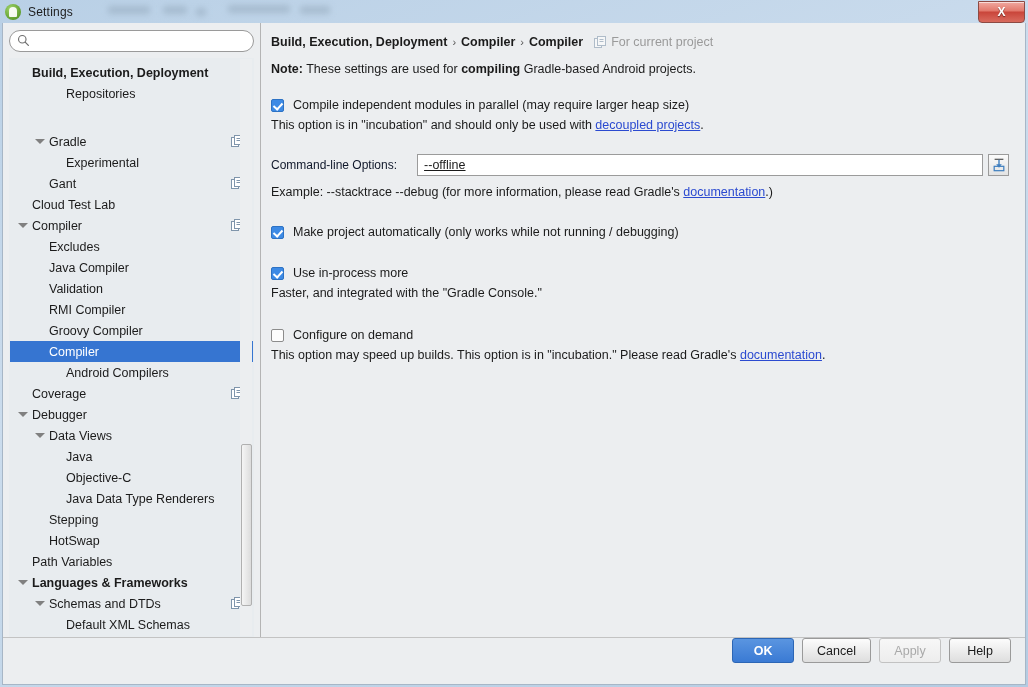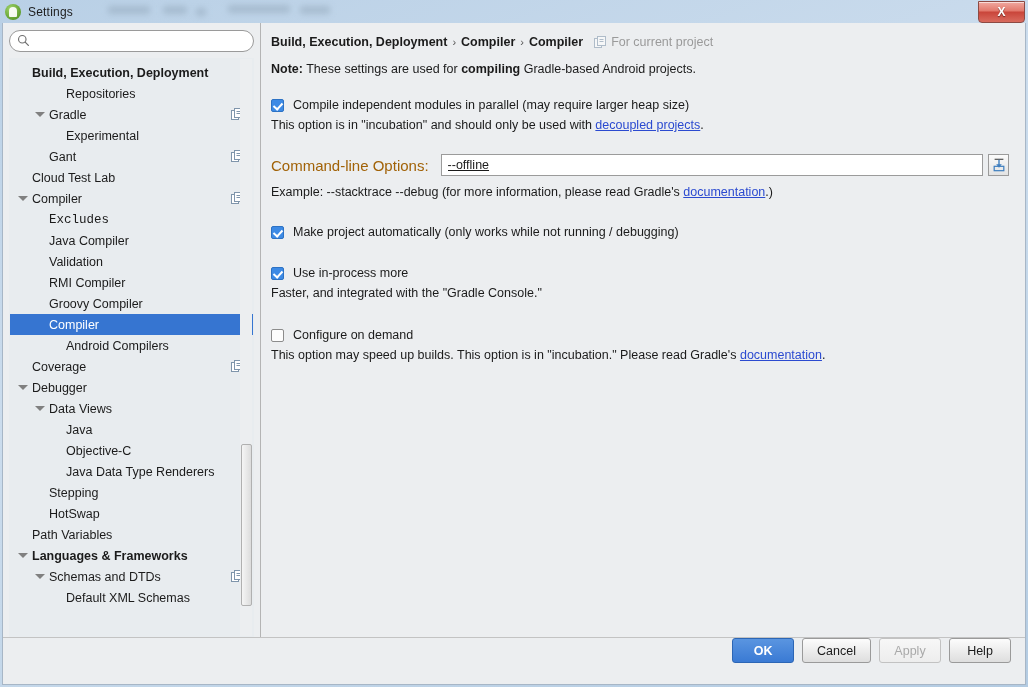--- a/index.html
+++ b/index.html
@@ -172,21 +172,21 @@
     border-width: 0 2px 2px 0; transform: rotate(42deg);
   }
   .cb.off {
     background: #fdfdfd; border: 1px solid #8c8c8c; border-radius: 2px;
   }
   .opt-label { font-size: 12.5px; color: #1b1b1b; line-height: 15px; }
   .sub-text { font-size: 12.5px; color: #1b1b1b; margin: 0 0 26px 0; line-height: 17px; }
   a.lnk { color: #2b4ad0; text-decoration: underline; cursor: pointer; }
 
   .cmd-row { display: flex; align-items: center; margin-bottom: 8px; }
-  .cmd-label { font-size: 15px; color: #a16207; margin-right: 12px; white-space: nowrap; }
+  .cmd-label { font-size: 12px; color: #0f172a; margin-right: 20px; white-space: nowrap; }
   .cmd-input {
     flex: 1; height: 22px; box-sizing: border-box;
     border: 1px solid #9b9b9b; background: #fff;
     padding: 0 6px; font-size: 12.5px; color: #1b1b1b;
     outline: none; font-family: "Liberation Sans", sans-serif; text-decoration: underline;
   }
   .expand-btn {
     width: 21px; height: 22px; margin-left: 5px; flex: none;
     box-sizing: border-box;
     border: 1px solid #9b9b9b;
@@ -264,21 +264,21 @@
         <div class="tree-outer">
           <div class="tree" id="tree-list">
               <div class="tree-item bold" style="padding-left: 8px;">
                 <span class="arrow hidden"></span>
                 <span class="tree-label">Build, Execution, Deployment</span>
               </div>
               <div class="tree-item" style="padding-left: 42px;">
                 <span class="arrow hidden"></span>
                 <span class="tree-label">Repositories</span>
               </div>
-              <div class="tree-item" style="padding-left: 25px;">
+              <div class="tree-item" style="padding-left: 25px; margin-top: 27px;">
                 <span class="arrow"></span>
                 <span class="tree-label">Gradle</span>
                 <svg class="scope-icon" viewBox="0 0 12 12">
                   <rect x="0.5" y="2.5" width="7" height="9" fill="#ffffff" stroke="#7f95ab" stroke-width="1"></rect>
                   <rect x="3.5" y="0.5" width="8" height="9" fill="#ffffff" stroke="#7f95ab" stroke-width="1"></rect>
                   <line x1="5.5" y1="3.5" x2="9.5" y2="3.5" stroke="#7f95ab" stroke-width="1"></line>
                   <line x1="5.5" y1="5.5" x2="9.5" y2="5.5" stroke="#7f95ab" stroke-width="1"></line>
                 </svg>
               </div>
               <div class="tree-item" style="padding-left: 42px;">
@@ -302,21 +302,21 @@
               <div class="tree-item" style="padding-left: 8px;">
                 <span class="arrow"></span>
                 <span class="tree-label">Compiler</span>
                 <svg class="scope-icon" viewBox="0 0 12 12">
                   <rect x="0.5" y="2.5" width="7" height="9" fill="#ffffff" stroke="#7f95ab" stroke-width="1"></rect>
                   <rect x="3.5" y="0.5" width="8" height="9" fill="#ffffff" stroke="#7f95ab" stroke-width="1"></rect>
                   <line x1="5.5" y1="3.5" x2="9.5" y2="3.5" stroke="#7f95ab" stroke-width="1"></line>
                   <line x1="5.5" y1="5.5" x2="9.5" y2="5.5" stroke="#7f95ab" stroke-width="1"></line>
                 </svg>
               </div>
-              <div class="tree-item" style="padding-left: 25px; font-family: Liberation Mono, monospace;">
+              <div class="tree-item" style="padding-left: 25px;">
                 <span class="arrow hidden"></span>
                 <span class="tree-label">Excludes</span>
               </div>
               <div class="tree-item" style="padding-left: 25px;">
                 <span class="arrow hidden"></span>
                 <span class="tree-label">Java Compiler</span>
               </div>
               <div class="tree-item" style="padding-left: 25px;">
                 <span class="arrow hidden"></span>
                 <span class="tree-label">Validation</span>

